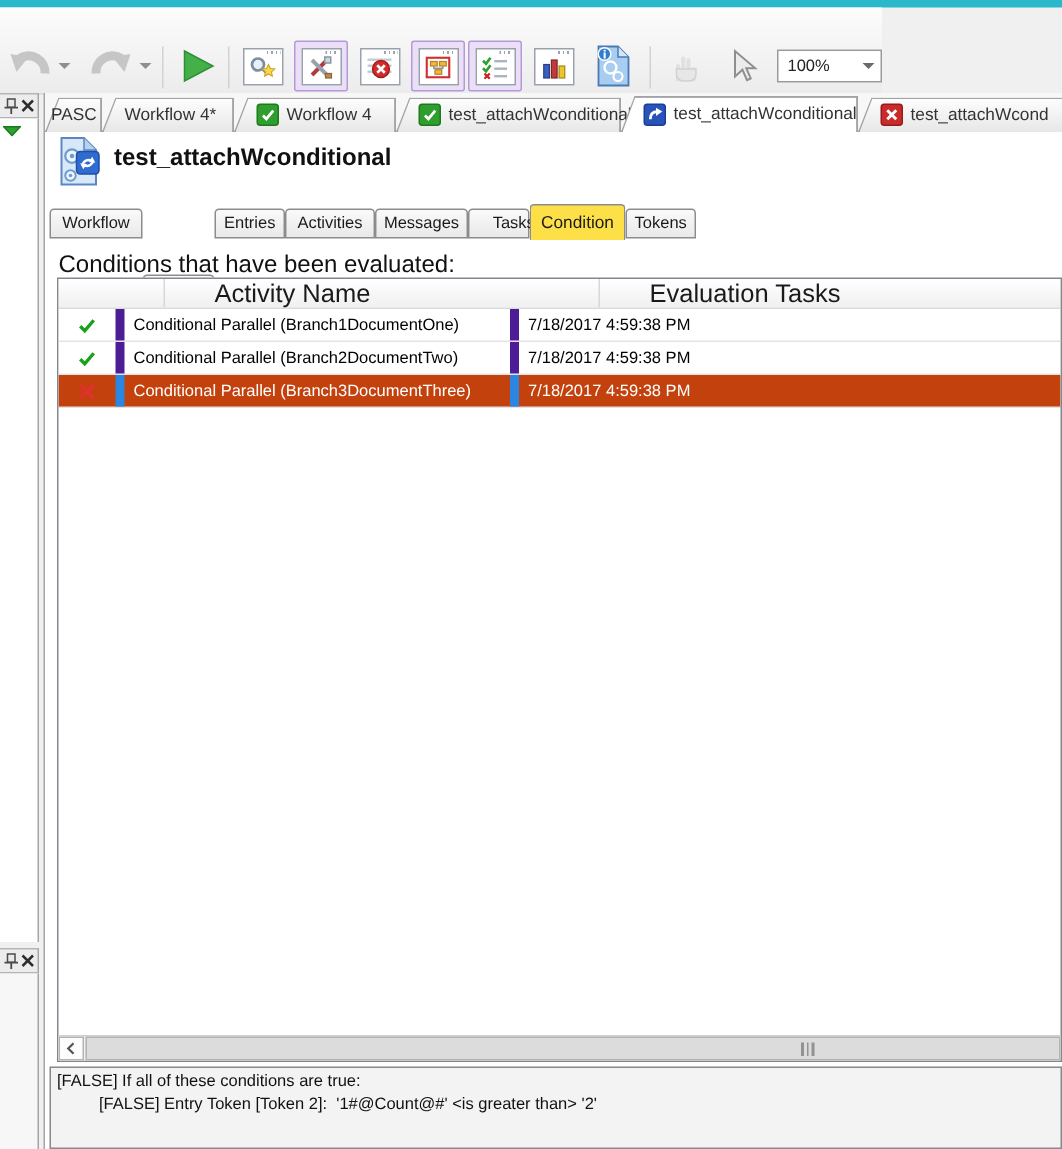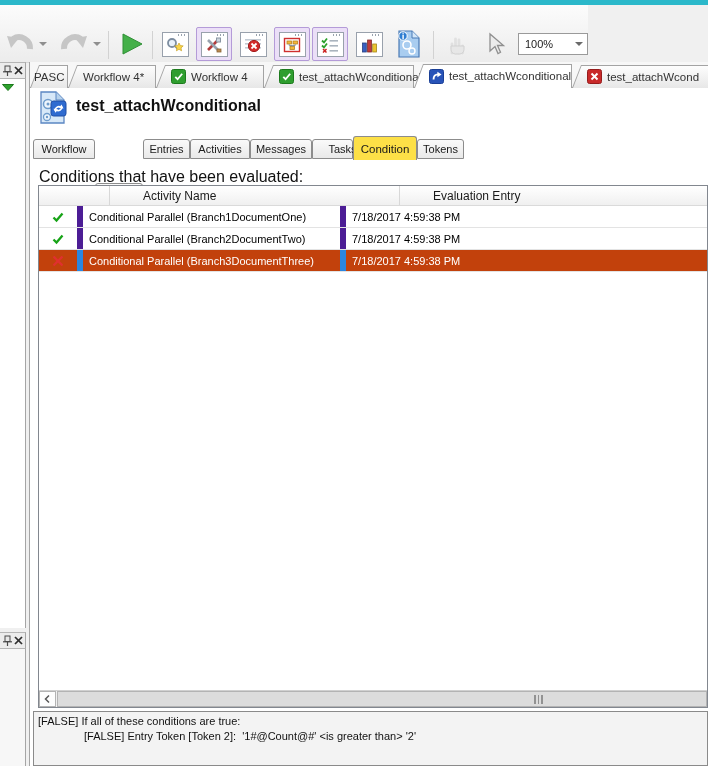--- a/index.html
+++ b/index.html
@@ -55,21 +55,21 @@
   
   .stab{position:absolute;top:51px;height:20px;box-sizing:border-box;border:1px solid #8c8c8c;
     border-radius:3px 3px 0 0;background:linear-gradient(#fafafa,#e9e9e9);
     display:flex;align-items:center;justify-content:center;font-size:11px;color:#1a1a1a;}
   .stab.active{top:48px;height:24px;background:#fde047;border-bottom:none;z-index:2;font-size:11.5px;}
   .cond-label{position:absolute;left:9px;top:80px;font-size:16px;color:#111;}
   
   .ctable{position:absolute;left:8px;top:97px;width:670px;height:523px;border:1px solid #82878f;
     box-sizing:border-box;background:#fff;overflow:hidden;}
   .thead{display:flex;height:19px;border-bottom:1px solid #dadada;background:linear-gradient(#ffffff,#f0f0f0);}
-  .thead .c{box-sizing:border-box;border-right:1px solid #d8d8d8;font-size:12px;color:#1a1a1a;
+  .thead .c{box-sizing:border-box;border-right:1px solid #d8d8d8;font-size:17px;color:#1a1a1a;
     display:flex;align-items:center;padding-left:6px;margin-left:27px;}
   .trow{display:flex;height:21px;border-bottom:1px solid #e3e3e3;background:#fff;}
   .trow .c{box-sizing:border-box;border-right:6px solid #4c1d95;font-size:11px;color:#000;
     display:flex;align-items:center;padding-left:6px;white-space:nowrap;overflow:hidden;}
   .trow .c.stat{justify-content:center;padding-left:0;}
   .trow.selected{background:#c2410c;}
   .trow.selected .c{color:#fff;border-right-color:#2a86e0;border-bottom-color:#2a86e0;}
   .c0{width:44px;flex:none;}
   .c1{width:263px;flex:none;}
   .c2{flex:1;border-right:none!important;}
@@ -79,21 +79,21 @@
   .hs-btn{position:absolute;left:0;top:0;width:17px;height:16px;background:#fdfdfd;
     border:1px solid #b3b3b3;box-sizing:border-box;display:flex;align-items:center;justify-content:center;}
   .hs-thumb{position:absolute;left:18px;top:0;width:650px;height:16px;background:#dcdcdc;
     border:1px solid #b3b3b3;box-sizing:border-box;}
   .hs-grip{position:absolute;left:476px;top:3px;display:flex;gap:2px;}
   .hs-grip i{display:block;width:1.5px;height:9px;background:#929292;}
   
   .detail{position:absolute;left:3px;top:623px;width:675px;height:55px;border:1px solid #8a8a8a;
     box-sizing:border-box;background:#f3f3f3;font-size:11px;color:#111;}
   .detail .l1{margin:3px 0 0 4px;white-space:pre;}
-  .detail .l2{margin:3px 0 0 50px;white-space:pre;}
+  .detail .l2{margin:3px 0 0 32px;white-space:pre;}
   svg{display:block;}
 </style>
 </head>
 <body>
 
 <div class="screen">
   <div class="accent"></div>
 
   <div class="toolbar">
     <div class="tbtn" style="left:2px;width:48px;">
@@ -369,21 +369,21 @@
     <div class="stab" style="left:282px;width:41px;padding-left:20px;">Tasks</div>
     <div class="stab active" style="left:323px;width:64px;">Condition</div>
     <div class="stab" style="left:387px;width:47px;">Tokens</div>
 
     <div class="cond-label">Conditions that have been evaluated:</div>
 
     <div class="ctable">
       <div class="thead">
         <div class="c c0"></div>
         <div class="c c1">Activity Name</div>
-        <div class="c c2">Evaluation Entry</div>
+        <div class="c c2">Evaluation Tasks</div>
       </div>
 
       <div class="trow">
         <div class="c c0 stat">
           <svg width="12" height="12" viewBox="0 0 12 12">
             <polyline points="1.5,6.5 4.5,9.5 10.5,2.5" fill="none" stroke="#17a317" stroke-width="2.3"></polyline>
           </svg>
         </div>
         <div class="c c1">Conditional Parallel (Branch1DocumentOne)</div>
         <div class="c c2">7/18/2017 4:59:38 PM</div>

